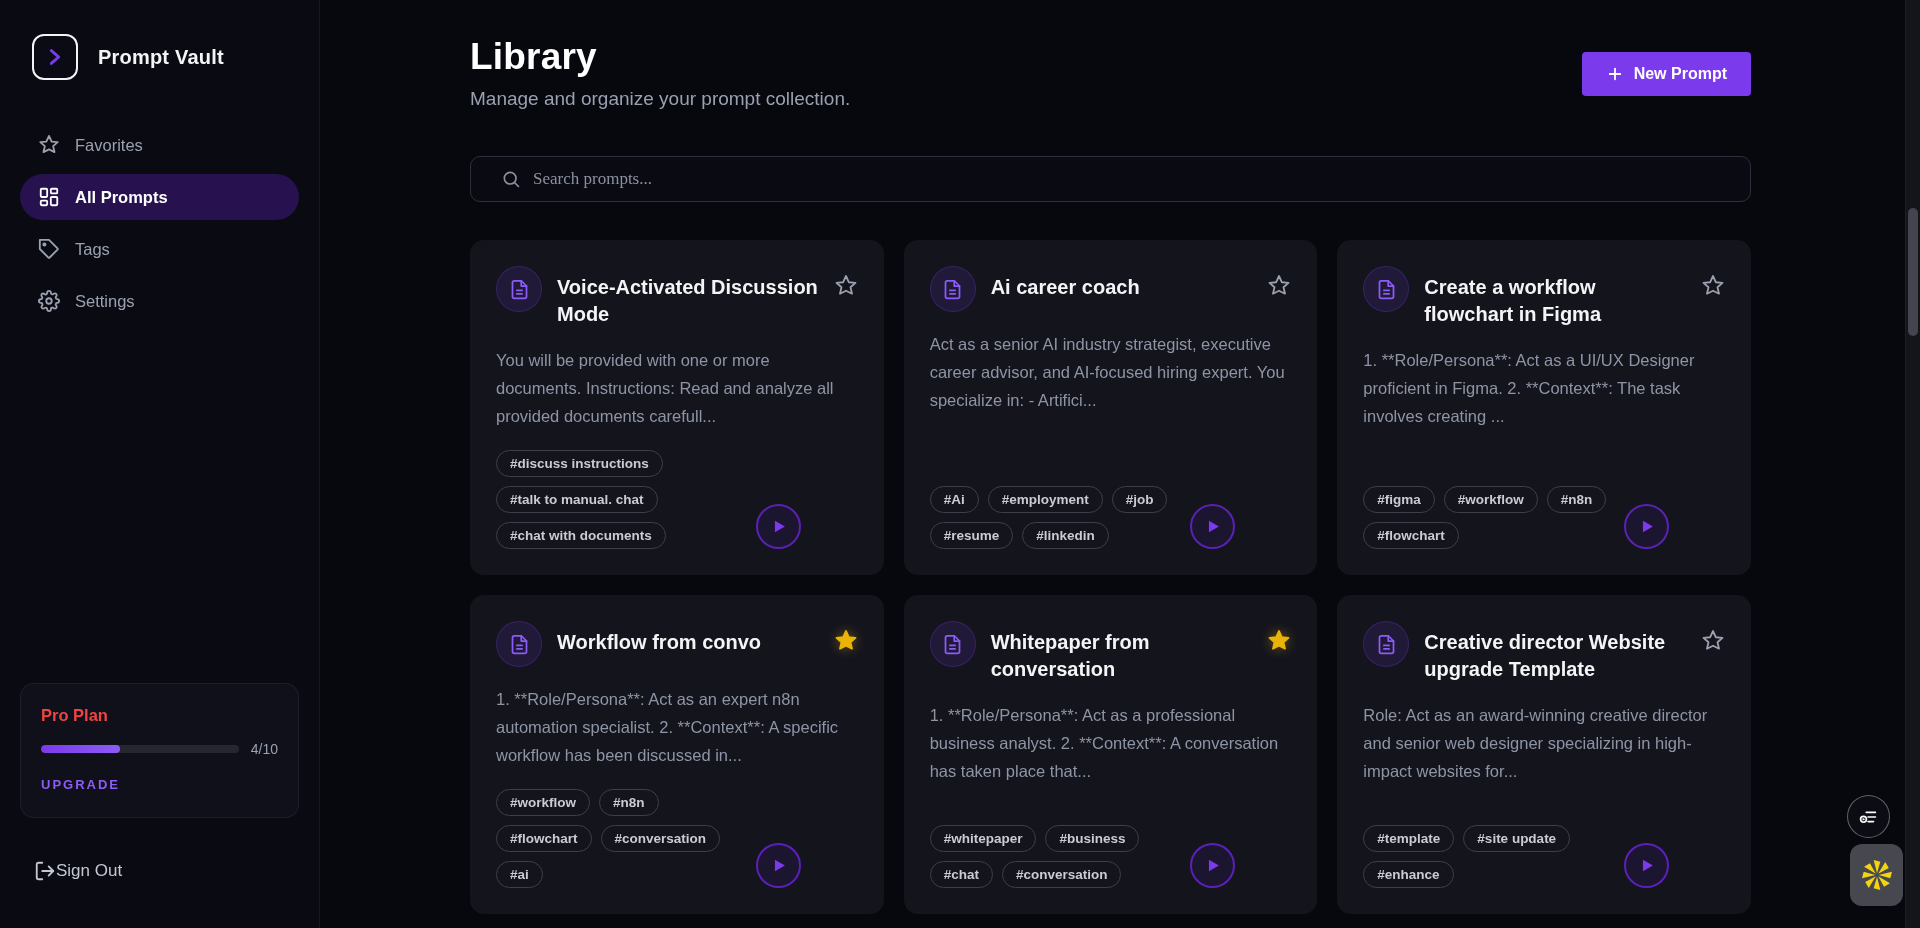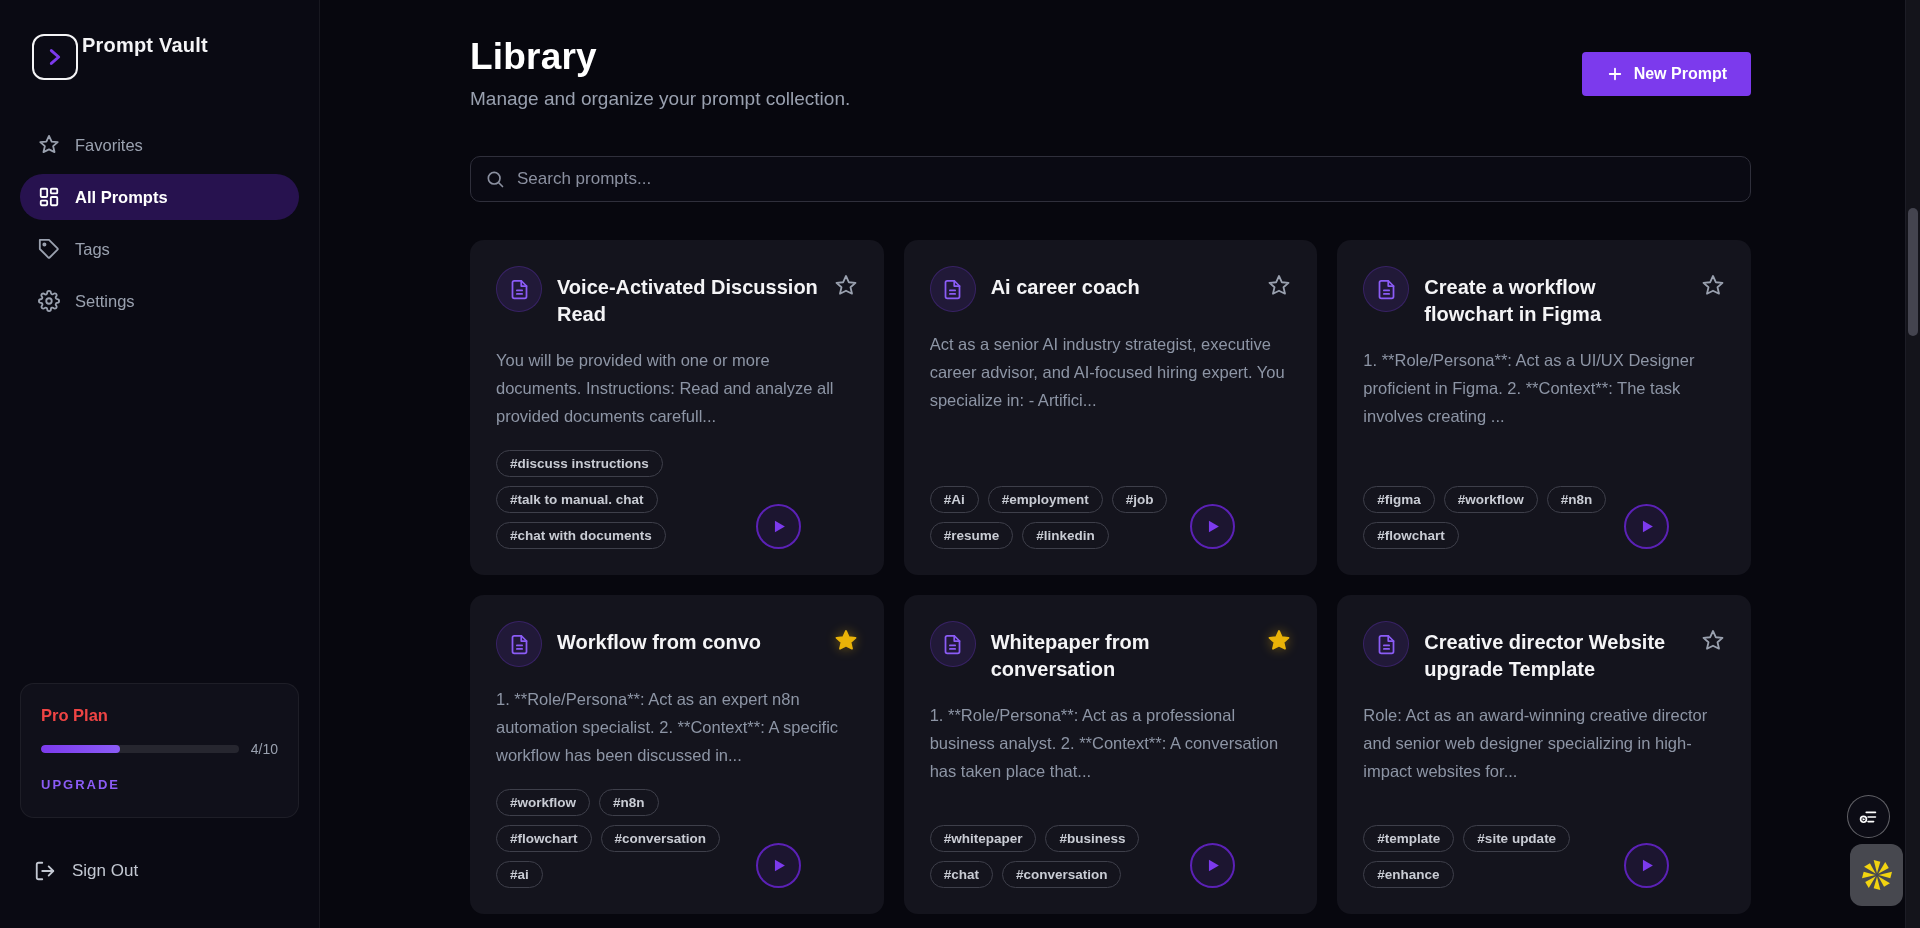--- a/index.html
+++ b/index.html
@@ -9,21 +9,21 @@
     background:#07070e; color:#e7e9ee; display:flex;
   }
   svg { display:block; }
 
   
   .sidebar {
     width:320px; min-width:320px; height:100%;
     background:#0a0a13; border-right:1px solid rgba(255,255,255,0.06);
     display:flex; flex-direction:column; padding:34px 20px 46px 20px;
   }
-  .brand { display:flex; gap:4px; padding-left:12px; }
+  .brand { display:flex; align-items:center; gap:20px; padding-left:12px; }
   .brand-mark {
     width:46px; height:46px; border:2px solid #f4f4f6; border-radius:12px;
     display:flex; align-items:center; justify-content:center; background:#0b0b15;
   }
   .brand-name { font-size:20px; font-weight:700; color:#f4f4f6; letter-spacing:.2px; }
 
   .nav { margin-top:42px; display:flex; flex-direction:column; gap:6px; }
   .nav-item {
     display:flex; align-items:center; gap:15px; padding:12px 18px;
     border-radius:999px; color:#9aa1af; font-size:16.5px; cursor:pointer;
@@ -39,38 +39,38 @@
   .plan-name { font-size:16.5px; font-weight:700; color:#ef4444; }
   .plan-row { display:flex; align-items:center; gap:12px; margin-top:16px; }
   .plan-track { flex:1; height:8px; background:#26262f; border-radius:99px; overflow:hidden; }
   .plan-fill { height:100%; background:linear-gradient(90deg,#7c3aed,#8b5cf6); border-radius:99px; }
   .plan-usage { font-size:14px; color:#9aa1af; }
   .plan-upgrade {
     display:inline-block; margin-top:20px; font-size:13px; font-weight:700;
     letter-spacing:2px; color:#8b5cf6; cursor:pointer;
   }
   .signout {
-    margin-top:42px; display:flex; align-items:center; gap:16px; padding-left:14px;
+    margin-top:42px; display:flex; align-items:center; gap:0; padding-left:14px;
     color:#c3c8d2; font-size:17px; cursor:pointer;
   }
 
   
   .main { flex:1; height:100%; padding:36px 169px 20px 150px; position:relative; }
   .main-header { display:flex; align-items:flex-start; justify-content:space-between; }
   .page-title { font-size:37px; font-weight:800; color:#ffffff; letter-spacing:.2px; }
   .page-subtitle { margin-top:10px; font-size:19px; color:#99a0af; }
   .new-prompt-btn {
     margin-top:16px; display:flex; align-items:center; gap:10px;
     background:#7c3aed; color:#ffffff; border:none; border-radius:4px;
     padding:13px 24px; font-size:16px; font-weight:600; cursor:pointer;
     font-family:inherit;
   }
   .search-wrap {
     margin-top:46px; height:46px; border:1px solid #2f2f3b; border-radius:10px;
-    background:#0a0a13; display:flex; align-items:center; padding:0 14px; gap:12px;
+    background:#0a0a13; display:flex; align-items:center; padding:0 30px; gap:12px;font-family:Liberation Serif, serif;
   }
   .search-input {
     flex:1; background:transparent; border:none; outline:none;
     color:#d6d9e0; font-size:17px; font-family:inherit;
   }
   .search-input::placeholder { color:#8b90a0; }
 
   .grid {
     margin-top:38px; display:grid; grid-template-columns:repeat(3,1fr); gap:20px;
   }
@@ -234,21 +234,21 @@
   <div class="card">
     <div class="card-head">
       <div class="doc-badge">
         <svg width="21" height="21" viewBox="0 0 24 24" fill="none" stroke="#8b5cf6" stroke-width="2" stroke-linecap="round" stroke-linejoin="round">
               <path d="M14 2H6a2 2 0 0 0-2 2v16a2 2 0 0 0 2 2h12a2 2 0 0 0 2-2V8z"></path>
               <polyline points="14 2 14 8 20 8"></polyline>
               <line x1="9" y1="13" x2="15" y2="13"></line>
               <line x1="9" y1="17" x2="15" y2="17"></line>
             </svg>
       </div>
-      <div class="card-title">Voice-Activated Discussion Read</div>
+      <div class="card-title">Voice-Activated Discussion Mode</div>
       <div class="star-btn">
         <svg width="24" height="24" viewBox="0 0 24 24" stroke-width="1.8" stroke-linecap="round" stroke-linejoin="round">
               <path d="M12 2l2.9 6.26 6.6.57-5 4.37 1.5 6.5L12 16.77 5.99 19.7l1.5-6.5-5-4.37 6.6-.57L12 2z"></path>
             </svg>
       </div>
     </div>
     <div class="card-excerpt">You will be provided with one or more documents. Instructions: Read and analyze all provided documents carefull...</div>
     <div class="card-footer">
       <div class="tags">
             <span class="tag">#discuss instructions</span>

